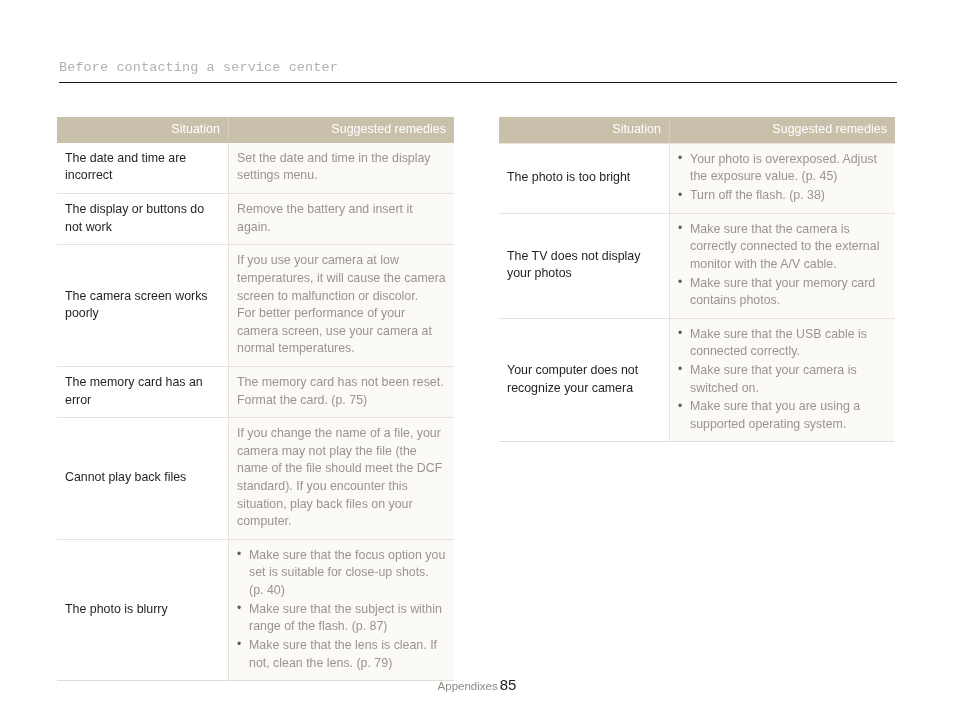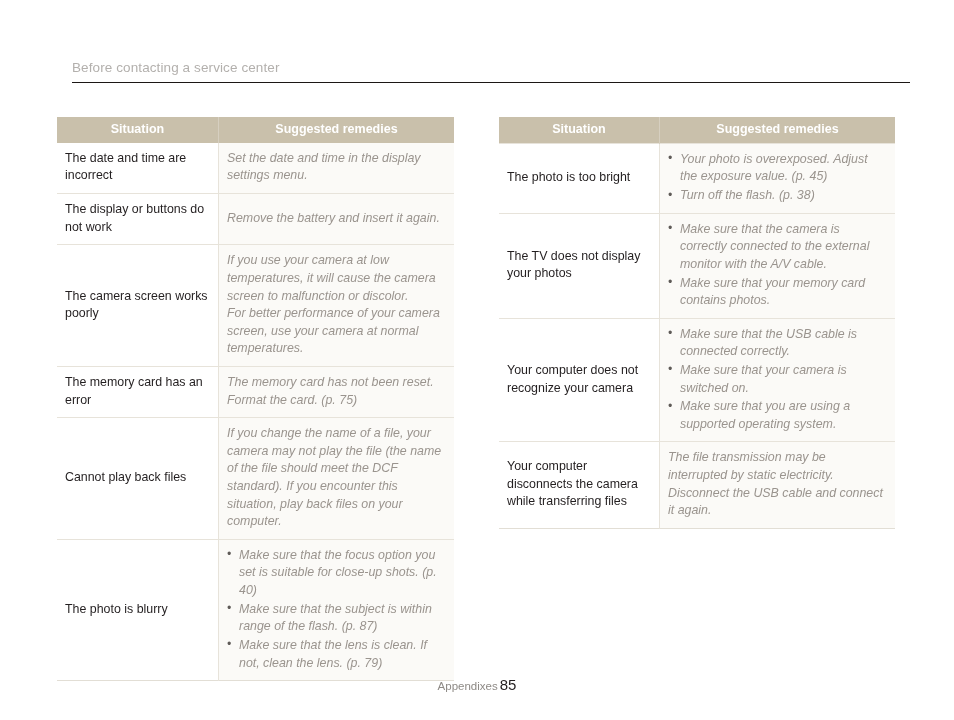--- a/index.html
+++ b/index.html
@@ -18,23 +18,24 @@
   .page {
     position: absolute;
     left: 0; top: 0;
     width: 954px;
     height: 720px;
   }
 
   
   .page-header {
     position: absolute;
-    left: 72px;
+    left: 59px;
     top: 60px;
     width: 838px;
+    font-family: Liberation Mono, monospace;
   }
   .page-header .title {
     font-size: 13.5px;
     color: #b3b0ad;
     letter-spacing: 0.1px;
     padding-bottom: 7px;
     white-space: nowrap;
   }
   .page-header .rule {
     border-bottom: 1.6px solid #1c1715;
@@ -58,24 +59,24 @@
   table.qa {
     border-collapse: collapse;
     width: 100%;
     table-layout: fixed;
     border-bottom: 1px solid #e2ded5;
   }
 
   table.qa th {
     background: #c9c0ab;
     color: #ffffff;
-    font-weight: bold;
+    font-weight: normal;
     font-size: 12.5px;
-    text-align: center;
-    padding: 4px 8px 5px 8px;
+    text-align: right;
+    padding: 4px 8px 5px 18px;
     vertical-align: middle;
     line-height: 1.35;
   }
   table.qa th.c-sit { width: 145px; }
   table.qa th.c-rem { width: auto; border-left: 1px solid #d6cfc0; }
   .tbl-wrap.right table.qa th.c-sit { width: 144px; }
 
   table.qa td {
     font-size: 12.4px;
     vertical-align: middle;
@@ -86,21 +87,20 @@
   table.qa tr.first td { border-top: none; }
 
   td.situation {
     color: #231f20;
     background: #ffffff;
   }
   td.remedy {
     color: #9a948e;
     background: #fbfaf7;
     border-left: 1px solid #e7e3da;
-    font-style: italic;
   }
 
   td.remedy p {
     margin: 0;
   }
   td.remedy ul {
     margin: 0;
     padding: 0;
     list-style: none;
   }
@@ -236,26 +236,20 @@
             <tr>
               <td class="situation">Your computer does not recognize your camera</td>
               <td class="remedy">
                 <ul>
                   <li><span class="bul">•</span><span>Make sure that the USB cable is connected correctly.</span></li>
                   <li><span class="bul">•</span><span>Make sure that your camera is switched on.</span></li>
                   <li><span class="bul">•</span><span>Make sure that you are using a supported operating system.</span></li>
                 </ul>
               </td>
             </tr>
-            <tr>
-              <td class="situation">Your computer disconnects the camera while transferring files</td>
-              <td class="remedy">
-                <p>The file transmission may be interrupted by static electricity. Disconnect the USB cable and connect it again.</p>
-              </td>
-            </tr>
           </tbody>
       </table>
     </div>
   </div>
 
   <div class="page-footer">
     <span class="fl">Appendixes</span><span class="fp">85</span>
   </div>
 
 </div>

